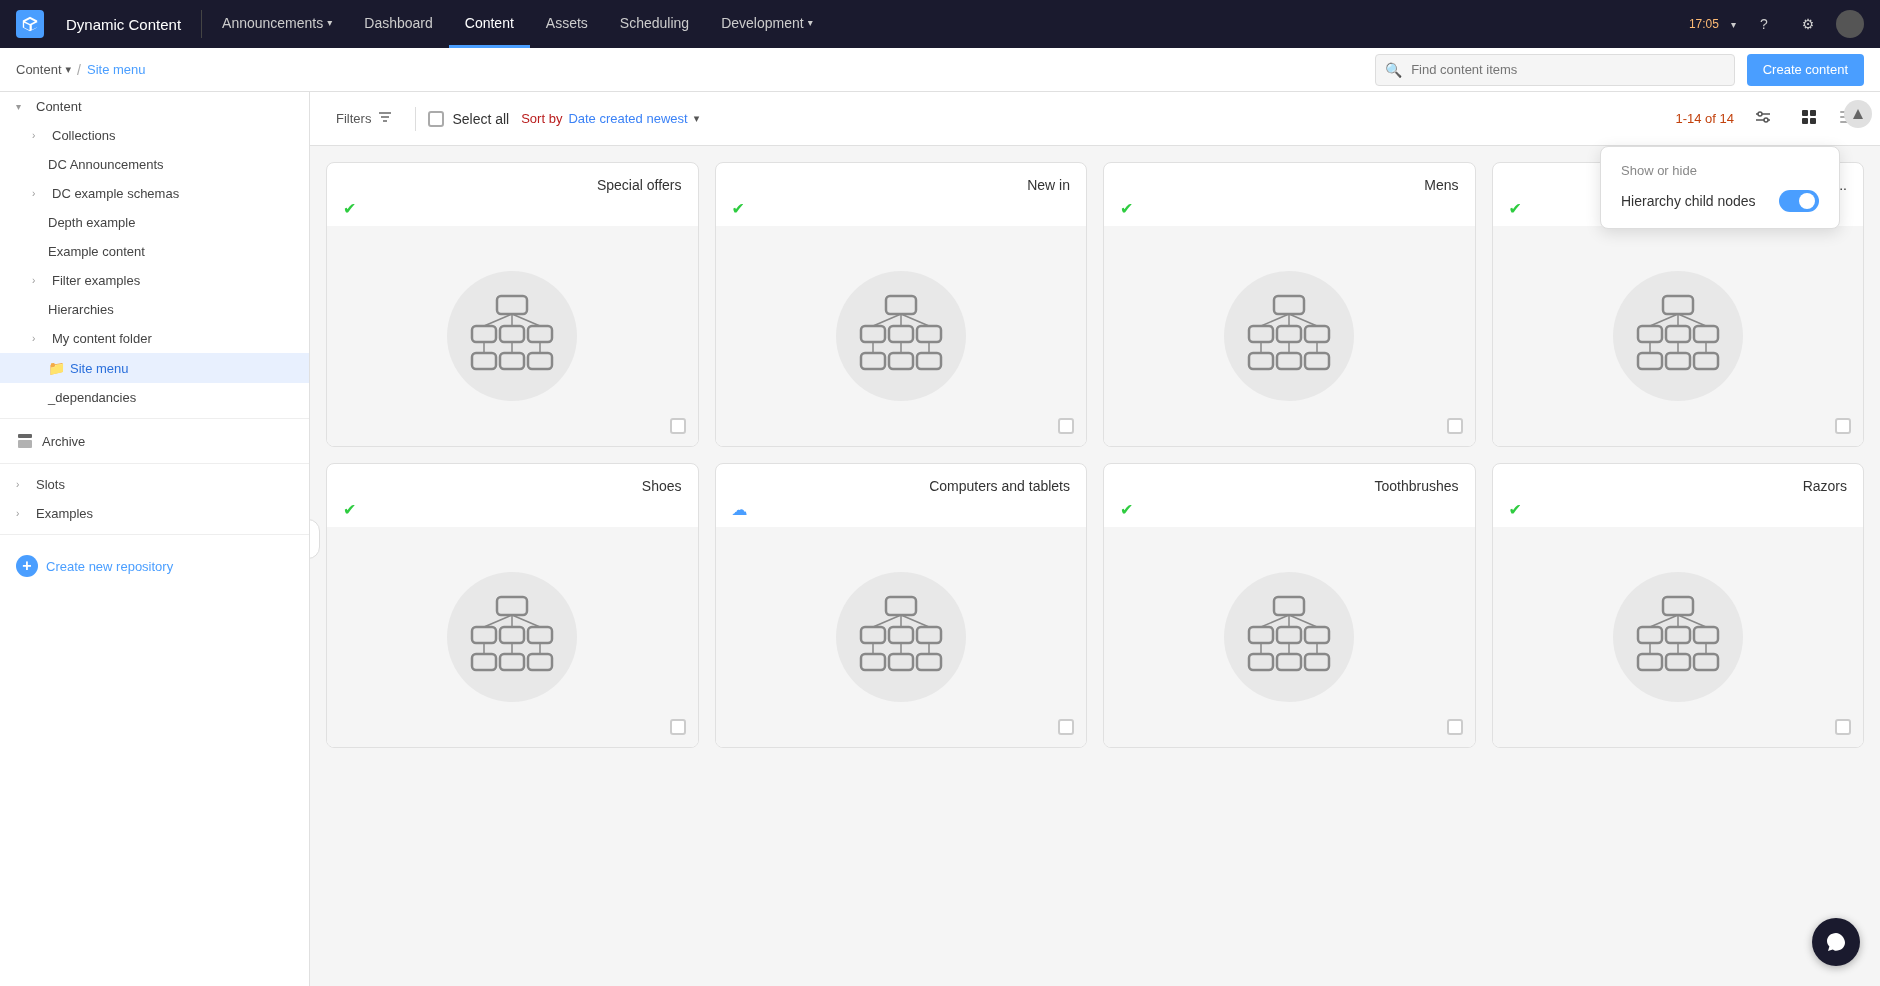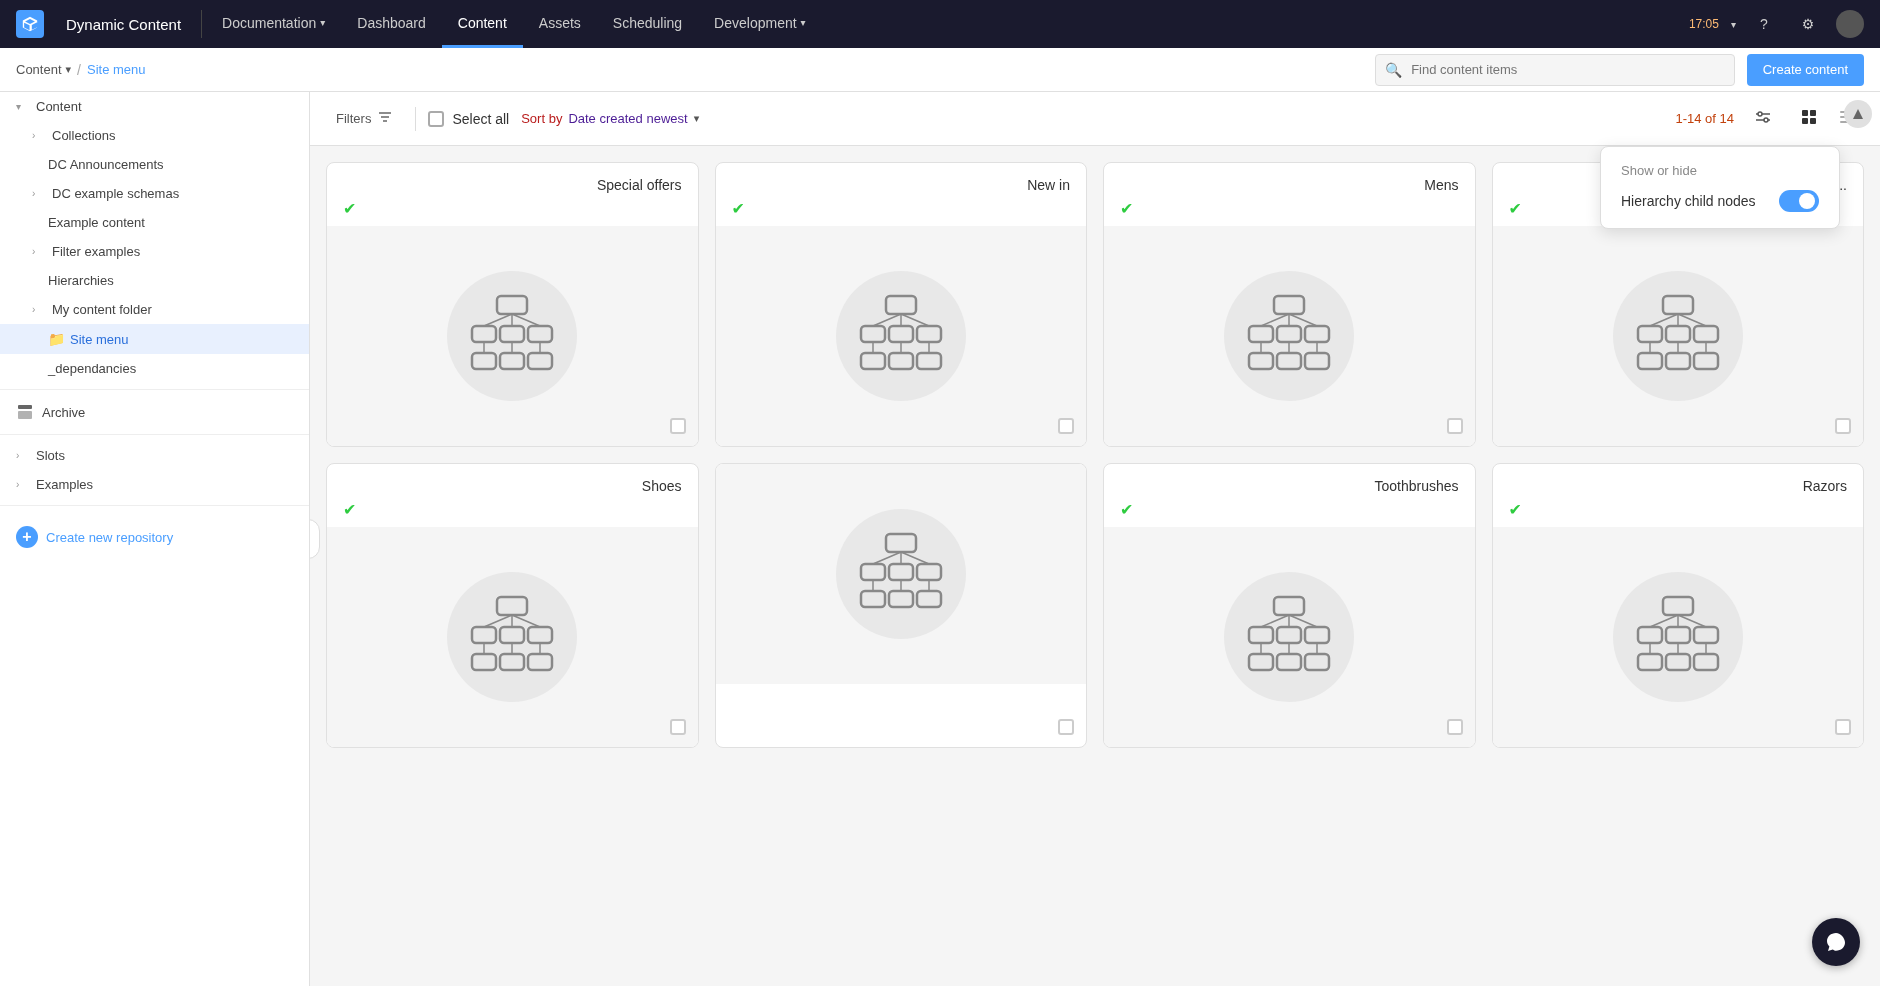--- a/index.html
+++ b/index.html
@@ -87,21 +87,21 @@
     .content-toolbar {
       display: flex; align-items: center; padding: 0 16px; height: 54px;
       background: #fff; border-bottom: 1px solid #e0e0e0; gap: 12px;
     }
     .filter-btn { display: flex; align-items: center; gap: 6px; color: #555; font-size: 13px; cursor: pointer; padding: 6px 10px; border-radius: 4px; }
     .toolbar-divider { width: 1px; height: 24px; background: #ddd; }
     .select-all-area { display: flex; align-items: center; gap: 8px; cursor: pointer; }
     .checkbox { width: 16px; height: 16px; border: 2px solid #aaa; border-radius: 3px; }
     .sort-area { display: flex; align-items: center; gap: 6px; color: #555; font-size: 13px; cursor: pointer; }
     .sort-label { color: #b91c1c; }
-    .sort-value { color: #4c1d95; font-weight: 500; }
+    .sort-value { color: #3b82f6; font-weight: 500; }
     .sort-arrow { color: #555; font-size: 11px; }
     .toolbar-right { margin-left: auto; display: flex; align-items: center; gap: 12px; }
     .page-count { color: #c2410c; font-size: 13px; }
     .view-options { display: flex; align-items: center; gap: 4px; }
     .view-btn { padding: 4px 8px; cursor: pointer; color: #999; border-radius: 3px; }
     .view-btn.active { color: #333; }
     .filter-icon-btn { color: #555; cursor: pointer; padding: 4px 8px; }
 
     
     .collapse-btn {
@@ -167,21 +167,21 @@
   <div class="nav-logo">
     <div class="nav-logo-icon">
       <svg viewBox="0 0 20 20">
           <path d="M10 2L2 6v8l8 4 8-4V6L10 2zm0 2.5l5.5 2.75L10 10 4.5 7.25 10 4.5zM3.5 8.5l6 3v5.5l-6-3V8.5zm8.5 8.5V11l6-3v5.5l-6 3z"></path>
         </svg>
     </div>
     <span class="nav-app-name">Dynamic Content</span>
   </div>
   <div class="nav-items">
     <div class="nav-item">
-      <span>Documentation</span>
+      <span>Announcements</span>
       <span class="nav-item-arrow">▾</span>
     </div>
     <div class="nav-item">
       <span>Dashboard</span>
     </div>
     <div class="nav-item active">
       <span>Content</span>
     </div>
     <div class="nav-item">
       <span>Assets</span>
@@ -233,20 +233,23 @@
         <span class="sidebar-item-label">Collections</span>
       </div>
       <div class="sidebar-item indent-2">
         <span class="sidebar-item-label">DC Announcements</span>
       </div>
       <div class="sidebar-item indent-1">
         <span class="sidebar-item-chevron">›</span>
         <span class="sidebar-item-label">DC example schemas</span>
       </div>
       <div class="sidebar-item indent-2">
+        <span class="sidebar-item-label">Depth example</span>
+      </div>
+      <div class="sidebar-item indent-2">
         <span class="sidebar-item-label">Example content</span>
       </div>
       <div class="sidebar-item indent-1">
         <span class="sidebar-item-chevron">›</span>
         <span class="sidebar-item-label">Filter examples</span>
       </div>
       <div class="sidebar-item indent-2">
         <span class="sidebar-item-label">Hierarchies</span>
       </div>
       <div class="sidebar-item indent-1">
@@ -503,20 +506,26 @@
                 <line x1="17" y1="51" x2="17" y2="62" stroke="#888" stroke-width="1.5"></line>
                 <line x1="45" y1="51" x2="45" y2="62" stroke="#888" stroke-width="1.5"></line>
                 <line x1="73" y1="51" x2="73" y2="62" stroke="#888" stroke-width="1.5"></line>
               </svg>
           </div>
         </div>
         <div class="card-checkbox"></div>
       </div>
 
       <div class="content-card">
+        <div class="card-header">
+          <div class="card-title">Computers and tablets</div>
+          <div class="card-status">
+            <span class="status-icon status-cloud">☁</span>
+          </div>
+        </div>
         <div class="card-thumbnail">
           <div class="hierarchy-icon">
             <svg viewBox="0 0 90 90" fill="none">
                 <rect x="30" y="5" width="30" height="18" rx="4" fill="none" stroke="#888" stroke-width="2.5"></rect>
                 <rect x="5" y="35" width="24" height="16" rx="4" fill="none" stroke="#888" stroke-width="2.5"></rect>
                 <rect x="33" y="35" width="24" height="16" rx="4" fill="none" stroke="#888" stroke-width="2.5"></rect>
                 <rect x="61" y="35" width="24" height="16" rx="4" fill="none" stroke="#888" stroke-width="2.5"></rect>
                 <rect x="5" y="62" width="24" height="16" rx="4" fill="none" stroke="#888" stroke-width="2.5"></rect>
                 <rect x="33" y="62" width="24" height="16" rx="4" fill="none" stroke="#888" stroke-width="2.5"></rect>
                 <rect x="61" y="62" width="24" height="16" rx="4" fill="none" stroke="#888" stroke-width="2.5"></rect>

